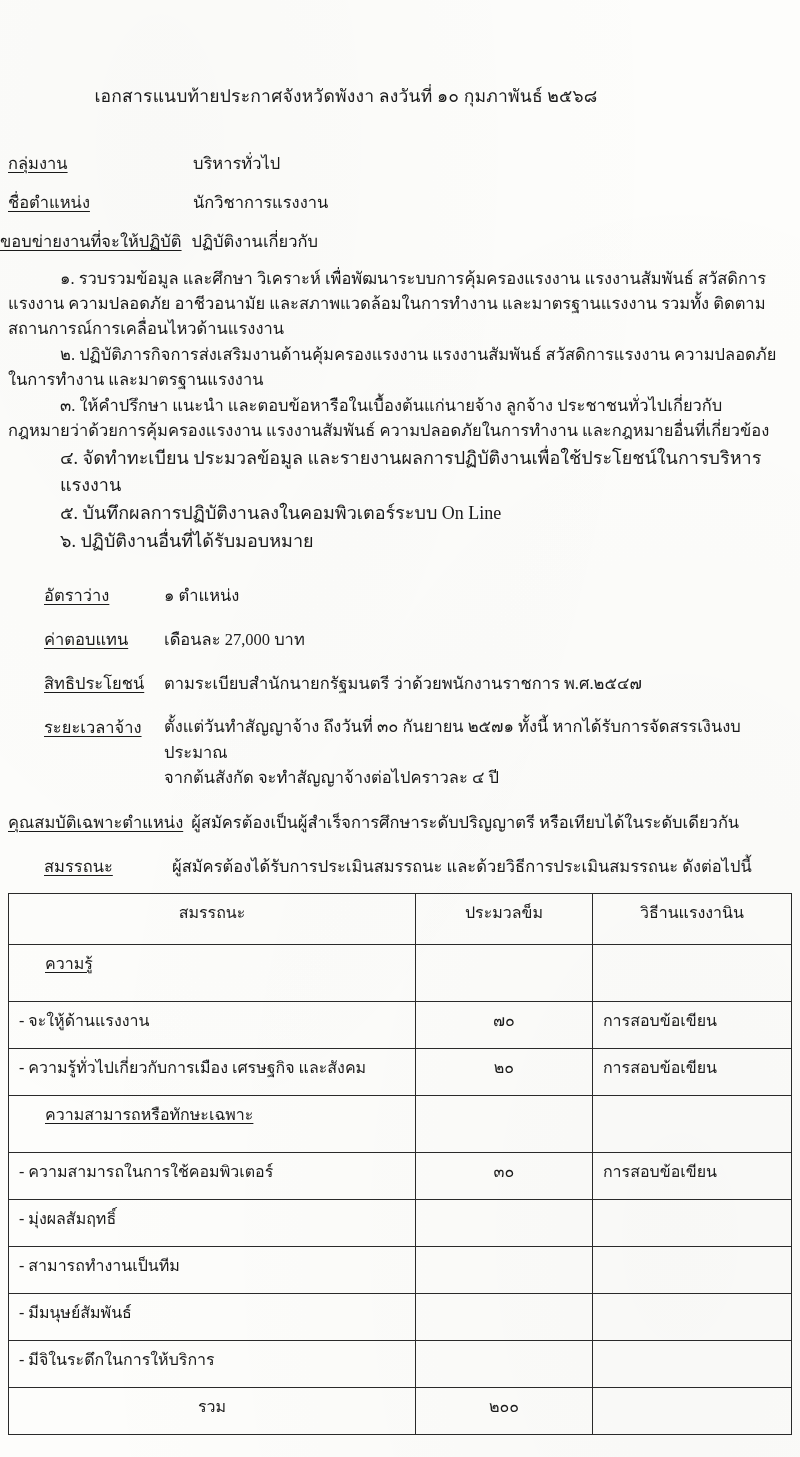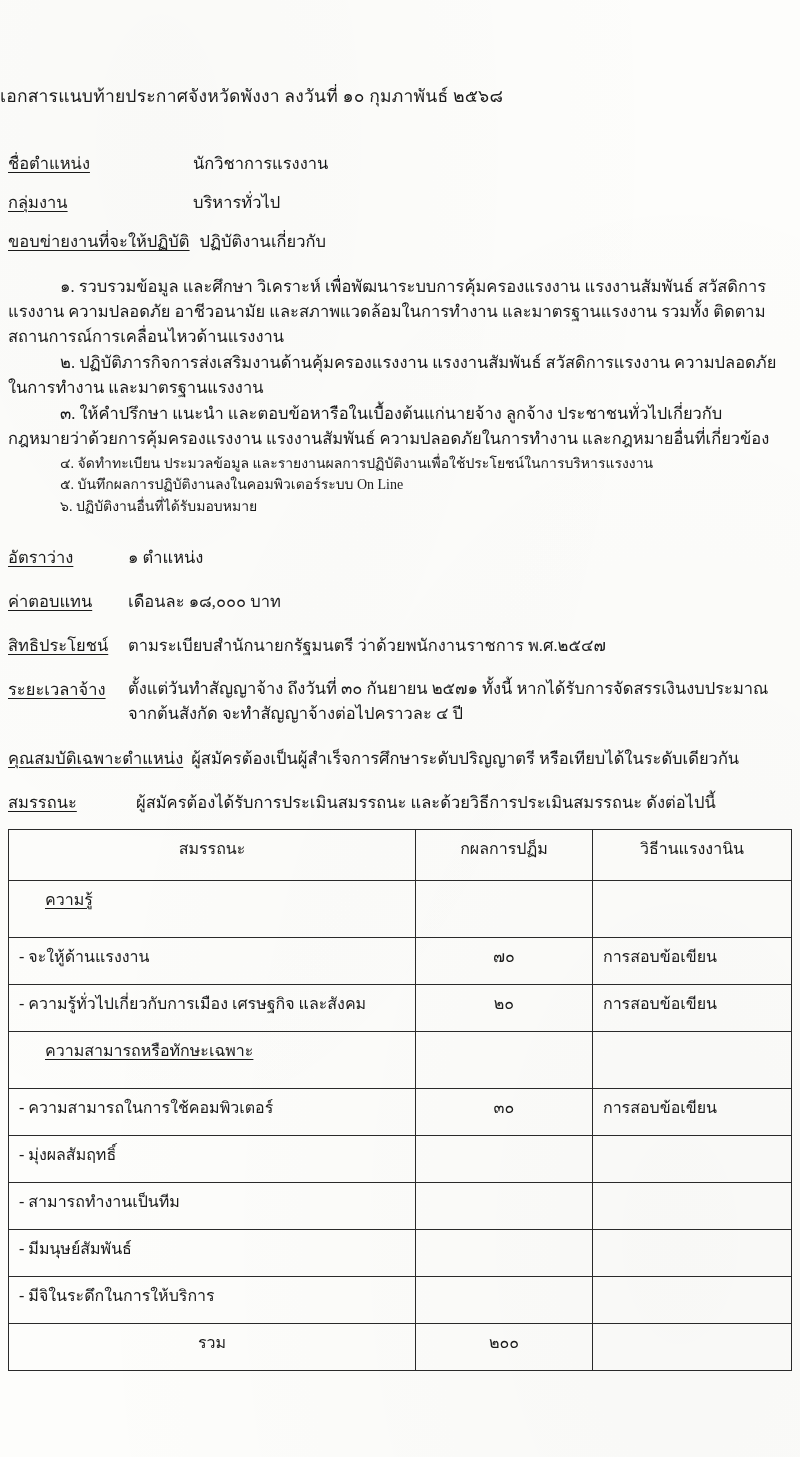--- a/index.html
+++ b/index.html
@@ -31,21 +31,21 @@
     background:
       radial-gradient(ellipse at 20% 10%, rgba(0,0,0,0.015), rgba(0,0,0,0) 60%),
       radial-gradient(ellipse at 85% 85%, rgba(0,0,0,0.02), rgba(0,0,0,0) 65%);
     pointer-events: none;
   }
   .doc-title {
     position: absolute;
     top: 82px;
     left: 0;
     width: 692px;
-    text-align: left;
+    text-align: center;
     font-size: 17.5px;
     letter-spacing: 0.2px;
   }
   .body-wrap {
     position: absolute;
     top: 150px;
     left: 0;
     width: 800px;
   }
   .field-row {
@@ -54,49 +54,49 @@
     margin-bottom: 13px;
     padding-left: 8px;
   }
   .field-label {
     text-decoration: underline;
     text-underline-offset: 3px;
     font-size: 16.5px;
     white-space: nowrap;
   }
   .field-label.w-lab1 { width: 185px; }
-  .field-label.w-lab2 { width: 120px; }
+  .field-label.w-lab2 { width: 120px; margin-left: 36px; }
   .field-value {
     font-size: 16.5px;
     flex: 1;
   }
   .scope-row {
     display: flex;
     align-items: flex-start;
-    padding-left: 8px;
-    margin-bottom: 14px;
+    padding-left: 0;
+    margin-bottom: 6px;
   }
   .scope-label {
     text-decoration: underline;
     text-underline-offset: 3px;
     font-size: 16.5px;
     white-space: nowrap;
     margin-right: 10px;
   }
   .scope-value { font-size: 16.5px; }
   .para {
     font-size: 16.5px;
     line-height: 1.52;
     padding: 0 22px 0 8px;
     text-align: left;
     margin-bottom: 1px;
   }
   .para .ind { display: inline-block; width: 52px; }
   .list-line {
-    font-size: 14px;
+    font-size: 18px;
     line-height: 1.55;
     padding-left: 60px;
   }
   .spacer-lg { height: 26px; }
   .spacer-sm { height: 6px; }
 
   .kv-block .field-row { margin-bottom: 18px; }
   .kv-block .field-value.multi { line-height: 1.55; }
 
   table.comp {
@@ -134,27 +134,27 @@
 </head>
 <body>
 
 <div class="page">
 
   <div class="doc-title" data-bind="document.title">เอกสารแนบท้ายประกาศจังหวัดพังงา   ลงวันที่ ๑๐ กุมภาพันธ์ ๒๕๖๘</div>
 
   <div class="body-wrap">
 
     <div class="field-row">
+      <span class="field-label w-lab1" data-bind="document.fields.1.label">กลุ่มงาน</span>
+      <span class="field-value" data-bind="document.fields.1.value">บริหารทั่วไป</span>
+    </div>
+
+    <div class="field-row">
       <span class="field-label w-lab1" data-bind="document.fields.0.label">ชื่อตำแหน่ง</span>
       <span class="field-value" data-bind="document.fields.0.value">นักวิชาการแรงงาน</span>
-    </div>
-
-    <div class="field-row">
-      <span class="field-label w-lab1" data-bind="document.fields.1.label">กลุ่มงาน</span>
-      <span class="field-value" data-bind="document.fields.1.value">บริหารทั่วไป</span>
     </div>
 
     <div class="scope-row">
       <span class="scope-label" data-bind="document.scope.label">ขอบข่ายงานที่จะให้ปฏิบัติ</span>
       <span class="scope-value" data-bind="document.scope.value">ปฏิบัติงานเกี่ยวกับ</span>
     </div>
 
     <div class="spacer-sm"></div>
 
     <div class="para"><span class="ind"></span><span data-bind="document.scope.items.0">๑. รวบรวมข้อมูล และศึกษา วิเคราะห์ เพื่อพัฒนาระบบการคุ้มครองแรงงาน แรงงานสัมพันธ์ สวัสดิการแรงงาน ความปลอดภัย อาชีวอนามัย และสภาพแวดล้อมในการทำงาน และมาตรฐานแรงงาน รวมทั้ง ติดตามสถานการณ์การเคลื่อนไหวด้านแรงงาน</span></div>
@@ -168,21 +168,21 @@
 
     <div class="kv-block">
 
       <div class="field-row">
         <span class="field-label w-lab2" data-bind="document.details.0.label">อัตราว่าง</span>
         <span class="field-value" data-bind="document.details.0.value">๑  ตำแหน่ง</span>
       </div>
 
       <div class="field-row">
         <span class="field-label w-lab2" data-bind="document.details.1.label">ค่าตอบแทน</span>
-        <span class="field-value" data-bind="document.details.1.value">เดือนละ ๑๘,๐๐๐ บาท</span>
+        <span class="field-value" data-bind="document.details.1.value">เดือนละ 27,000 บาท</span>
       </div>
 
       <div class="field-row">
         <span class="field-label w-lab2" data-bind="document.details.2.label">สิทธิประโยชน์</span>
         <span class="field-value" data-bind="document.details.2.value">ตามระเบียบสำนักนายกรัฐมนตรี ว่าด้วยพนักงานราชการ พ.ศ.๒๕๔๗</span>
       </div>
 
       <div class="field-row">
         <span class="field-label w-lab2" data-bind="document.details.3.label">ระยะเวลาจ้าง</span>
         <span class="field-value multi">
@@ -200,21 +200,21 @@
         <span class="field-label w-lab2" data-bind="document.details.5.label">สมรรถนะ</span>
         <span class="field-value" style="padding-left:8px" data-bind="document.details.5.value">ผู้สมัครต้องได้รับการประเมินสมรรถนะ และด้วยวิธีการประเมินสมรรถนะ ดังต่อไปนี้</span>
       </div>
 
     </div>
 
     <table class="comp">
       <thead>
         <tr>
           <th class="col-a" data-bind="document.table.headers.0">สมรรถนะ</th>
-          <th class="col-b" data-bind="document.table.headers.1">กผลการปฏ็ม</th>
+          <th class="col-b" data-bind="document.table.headers.1">ประมวลข็ม</th>
           <th class="col-c" data-bind="document.table.headers.2">วิธีานแรงงานิน</th>
         </tr>
       </thead>
       <tbody>
         <tr>
           <td class="rowcell tall"><span class="subhead" data-bind="document.table.rows.0.competency">ความรู้</span></td>
           <td class="rowcell c-center" data-bind="document.table.rows.0.score"></td>
           <td class="rowcell" data-bind="document.table.rows.0.method"></td>
         </tr>
         <tr>

